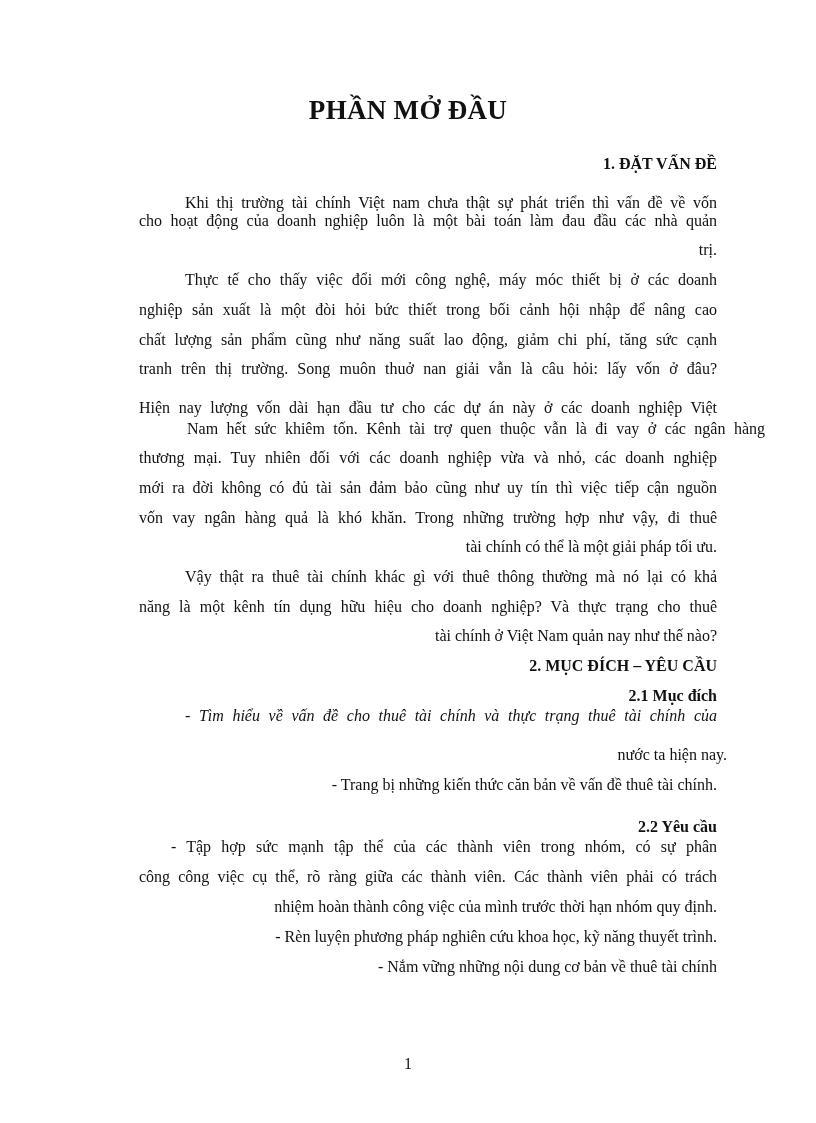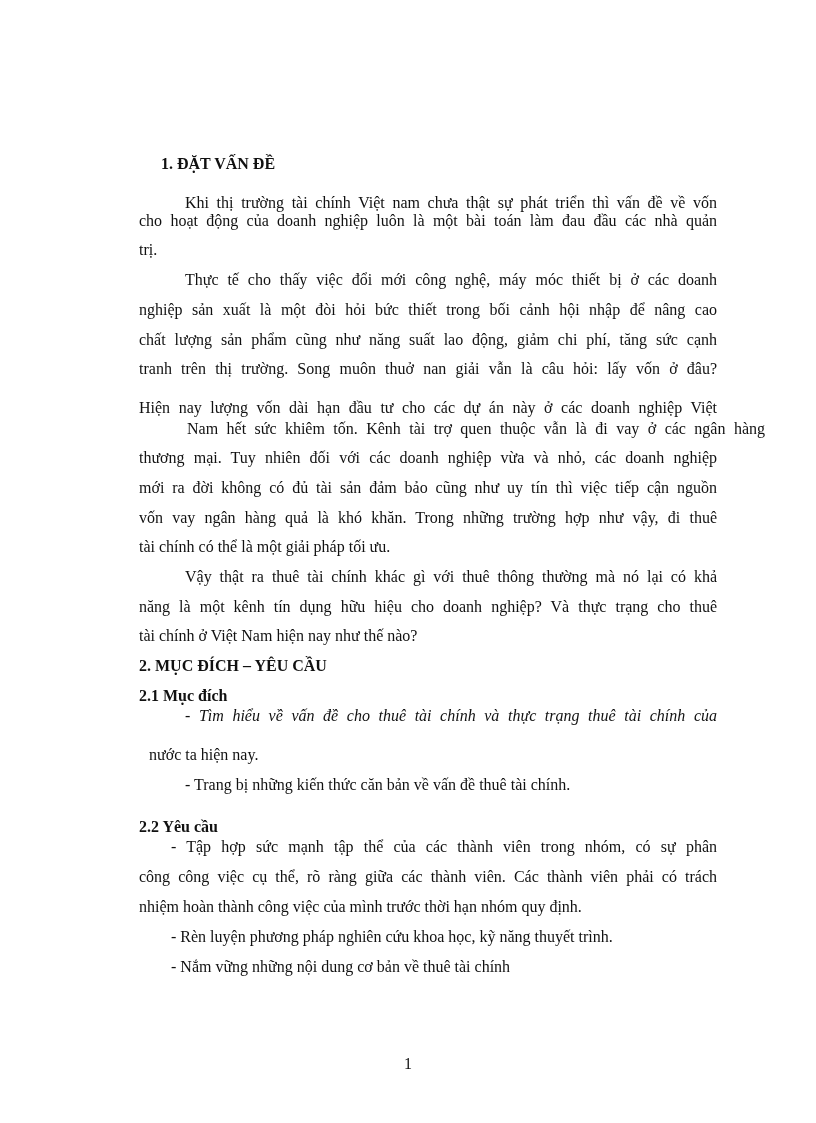--- a/index.html
+++ b/index.html
@@ -2,47 +2,48 @@
 <html><head>
 <meta charset="utf-8">
 <style>
   html, body { margin: 0; padding: 0; background: #ffffff; }
   body { width: 816px; height: 1123px; position: relative; overflow: hidden;
          font-family: "Liberation Serif", "DejaVu Serif", serif; color: #111; }
   .page { position: absolute; left: 0; top: 0; width: 816px; height: 1123px; }
   .title { position: absolute; left: 0; width: 816px; top: 95px; text-align: center;
            font-size: 27px; font-weight: bold; letter-spacing: 0.3px; }
   .body { position: absolute; left: 139px; width: 578px; font-size: 16px; }
-  .line { position: absolute; left: 0; width: 578px; white-space: nowrap; height: 22px; line-height: 22px; }
+  .line { position: absolute; left: 0; width: 578px; white-space: nowrap; height: 22px; line-height: 22px; text-align: right; }
   .just { text-align: justify; text-align-last: justify; }
   .h { font-weight: bold; }
   .pagenum { position: absolute; left: 0; width: 816px; top: 1055px; text-align: center; font-size: 16px; }
 </style>
 </head>
 <body>
 
 <div class="page">
+  <div class="title">PHẦN MỞ ĐẦU</div>
   <div class="body" id="body">
       <div class="line h" style="top: 153px; padding-left: 22px; width: 556px;">1.  ĐẶT VẤN ĐỀ</div>
       <div class="line just" style="top: 192px; padding-left: 46px; width: 532px;">Khi thị trường tài chính Việt nam chưa thật sự phát triển thì vấn đề về vốn</div>
       <div class="line just" style="top: 210px; padding-left: 0px; width: 578px;">cho hoạt động của doanh nghiệp luôn là một bài toán làm đau đầu các nhà quản</div>
       <div class="line" style="top: 239px; padding-left: 0px; width: 578px;">trị.</div>
       <div class="line just" style="top: 269px; padding-left: 46px; width: 532px;">Thực tế cho thấy việc đổi mới công nghệ, máy móc thiết bị ở các doanh</div>
       <div class="line just" style="top: 299px; padding-left: 0px; width: 578px;">nghiệp sản xuất là một đòi hỏi bức thiết trong bối cảnh hội nhập để nâng cao</div>
       <div class="line just" style="top: 329px; padding-left: 0px; width: 578px;">chất lượng sản phẩm cũng như năng suất lao động, giảm chi phí, tăng sức cạnh</div>
       <div class="line just" style="top: 358px; padding-left: 0px; width: 578px;">tranh trên thị trường. Song muôn thuở nan giải vẫn là câu hỏi: lấy vốn ở đâu?</div>
       <div class="line just" style="top: 388px; padding-left: 0px; width: 578px; margin-top: 9px;">Hiện nay lượng vốn dài hạn đầu tư cho các dự án này ở các doanh nghiệp Việt</div>
       <div class="line just" style="top: 418px; padding-left: 0px; width: 578px; margin-left: 48px;">Nam hết sức khiêm tốn. Kênh tài trợ quen thuộc vẫn là đi vay ở các ngân hàng</div>
       <div class="line just" style="top: 447px; padding-left: 0px; width: 578px;">thương mại. Tuy nhiên đối với các doanh nghiệp vừa và nhỏ, các doanh nghiệp</div>
       <div class="line just" style="top: 477px; padding-left: 0px; width: 578px;">mới ra đời không có đủ tài sản đảm bảo cũng như uy tín thì việc tiếp cận nguồn</div>
       <div class="line just" style="top: 507px; padding-left: 0px; width: 578px;">vốn vay ngân hàng quả là khó khăn. Trong những trường hợp như vậy, đi thuê</div>
       <div class="line" style="top: 536px; padding-left: 0px; width: 578px;">tài chính có thể là một giải pháp tối ưu.</div>
       <div class="line just" style="top: 566px; padding-left: 46px; width: 532px;">Vậy thật ra thuê tài chính khác gì với thuê thông thường mà nó lại có khả</div>
       <div class="line just" style="top: 596px; padding-left: 0px; width: 578px;">năng là một kênh tín dụng hữu hiệu cho doanh nghiệp? Và thực trạng cho thuê</div>
-      <div class="line" style="top: 625px; padding-left: 0px; width: 578px;">tài chính ở Việt Nam hiện nay như thế nào?</div>
+      <div class="line" style="top: 625px; padding-left: 0px; width: 578px;">tài chính ở Việt Nam quản nay như thế nào?</div>
       <div class="line h" style="top: 655px; padding-left: 0px; width: 578px;">2. MỤC ĐÍCH – YÊU CẦU</div>
       <div class="line h" style="top: 685px; padding-left: 0px; width: 578px;">2.1 Mục đích</div>
       <div class="line just" style="top: 705px; padding-left: 46px; width: 532px; font-style: italic;">- Tìm hiểu về vấn đề cho thuê tài chính và thực trạng thuê tài chính của</div>
       <div class="line" style="top: 744px; padding-left: 0px; width: 578px; margin-left: 10px;">nước ta hiện nay.</div>
       <div class="line" style="top: 774px; padding-left: 46px; width: 532px;">- Trang bị những kiến thức căn bản về vấn đề thuê tài chính.</div>
       <div class="line h" style="top: 804px; padding-left: 0px; width: 578px; margin-top: 12px;">2.2 Yêu cầu</div>
       <div class="line just" style="top: 836px; padding-left: 32px; width: 546px;">- Tập hợp sức mạnh tập thể của các thành viên trong nhóm, có sự phân</div>
       <div class="line just" style="top: 866px; padding-left: 0px; width: 578px;">công công việc cụ thể, rõ ràng giữa các thành viên. Các thành viên phải có trách</div>
       <div class="line" style="top: 896px; padding-left: 0px; width: 578px;">nhiệm hoàn thành công việc của mình trước thời hạn nhóm quy định.</div>
       <div class="line" style="top: 926px; padding-left: 32px; width: 546px;">- Rèn luyện phương pháp nghiên cứu khoa học, kỹ năng thuyết trình.</div>

